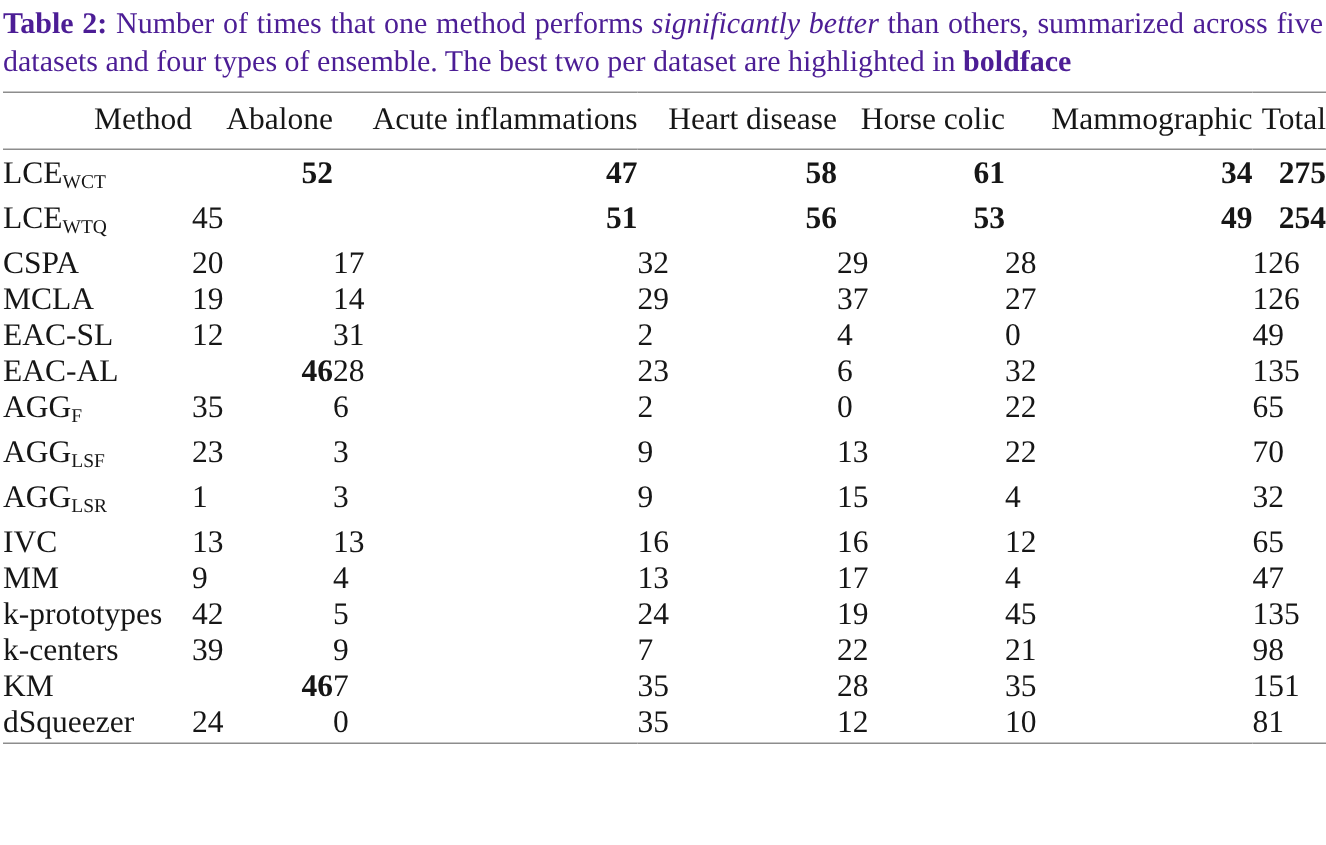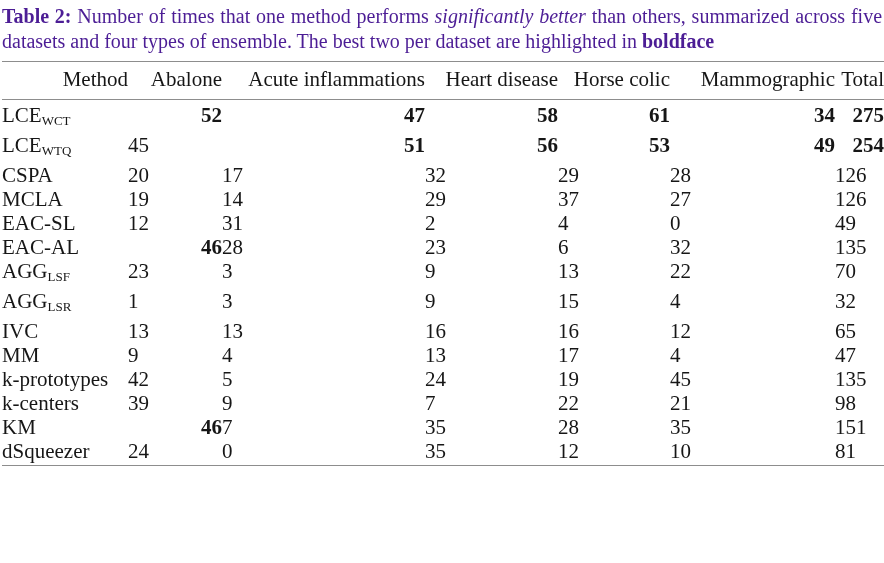--- a/index.html
+++ b/index.html
@@ -153,20 +153,29 @@
         <tr>
           <td><span>EAC-AL</span></td>
           <td class="bold">46</td>
           <td>28</td>
           <td>23</td>
           <td>6</td>
           <td>32</td>
           <td>135</td>
         </tr>
         <tr>
+          <td><span>AGG</span><span class="sub">F</span></td>
+          <td>35</td>
+          <td>6</td>
+          <td>2</td>
+          <td>0</td>
+          <td>22</td>
+          <td>65</td>
+        </tr>
+        <tr>
           <td><span>AGG</span><span class="sub">LSF</span></td>
           <td>23</td>
           <td>3</td>
           <td>9</td>
           <td>13</td>
           <td>22</td>
           <td>70</td>
         </tr>
         <tr>
           <td><span>AGG</span><span class="sub">LSR</span></td>

